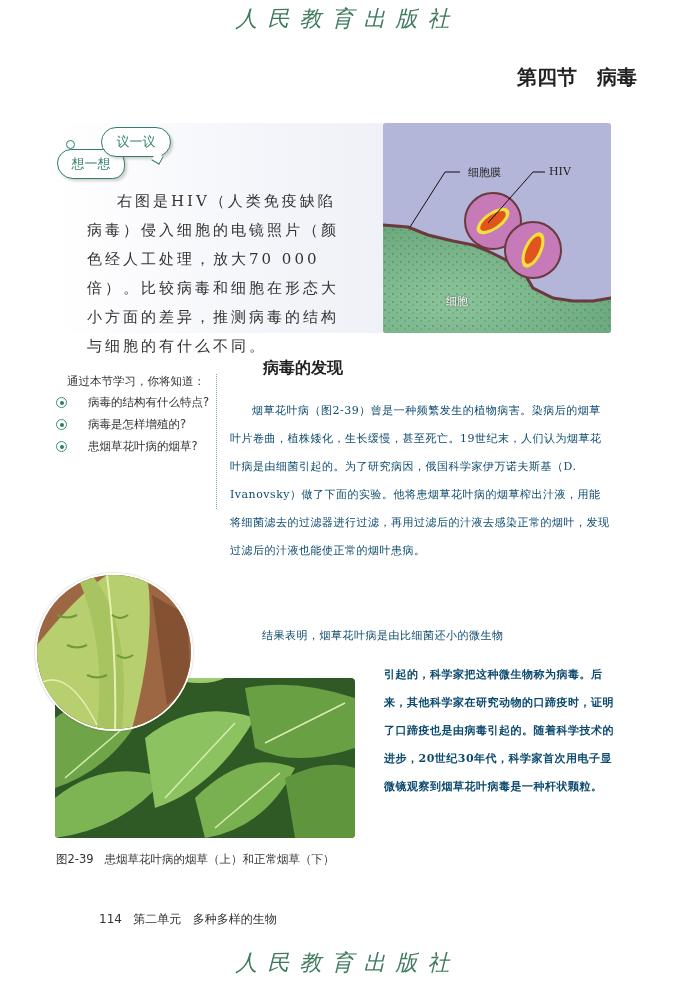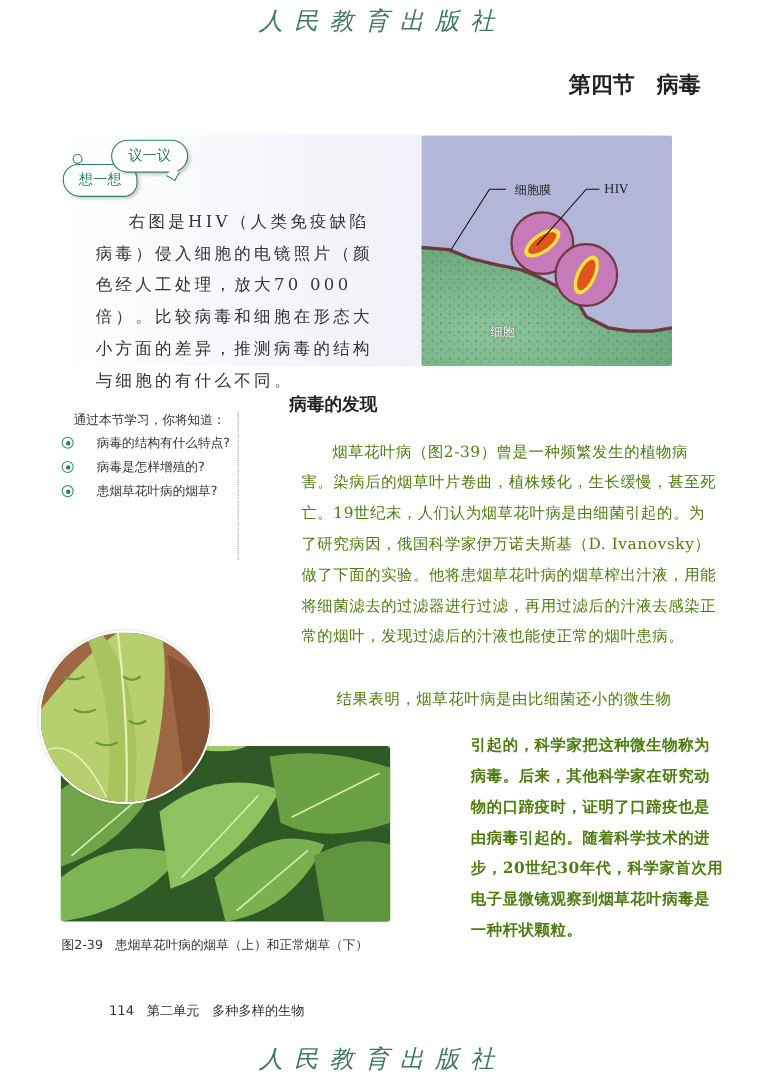--- a/index.html
+++ b/index.html
@@ -30,21 +30,21 @@
   .hiv-photo svg { display:block; }
   .hiv-label { font-family:"DejaVu Serif",serif; font-size:11px; color:#222; }
   .goals { left:56px; top:374px; width:160px; font-family:"DejaVu Sans",sans-serif; font-size:11.5px; color:#333; }
   .goals .intro { margin:0 0 6px 0;text-align:center; }
   .goals .item { display:flex; align-items:center; margin-bottom:7px;gap:15px; }
   .goals .bullet { width:9px; height:9px; border:1.3px solid #3a8f7a; border-radius:50%;
                    display:inline-flex; align-items:center; justify-content:center; margin-right:6px; flex:none; }
   .goals .bullet i { width:4px; height:4px; border-radius:50%; background:#2f7e6b; display:block; }
   .divider { left:216px; top:374px; width:0; height:135px; border-left:1.3px dotted #7aa89a; }
   .subhead { left:263px; top:358px; font-family:Liberation Serif, serif; font-weight:bold; font-size:16px; color:#222; }
-  .body-text { font-size:14px; line-height:28px; color:#4d7c0f; letter-spacing:0.5px;margin-left:44px; }
+  .body-text { font-size:11px; line-height:28px; color:#0c4a6e; letter-spacing:0.5px; }
   .para1 { left:230px; top:397px; width:380px; }
   .para1 p, .para2 p { margin:0; }
   .para1 p { text-indent:2em; }
   .para2-first { left:262px; top:622px; width:350px; white-space:nowrap; }
   .para2-rest { left:384px; top:650px; width:230px;font-weight:bold; }
   .tobacco-circle { left:35px; top:573px; width:154px; height:154px; border-radius:50%; overflow:hidden;
                     border:2px solid #fff; z-index:3; box-shadow:0 0 2px rgba(0,0,0,0.3); }
   .tobacco-photo { left:55px; top:678px; width:300px; height:160px; border-radius:4px; overflow:hidden; z-index:2; }
   .caption { left:56px; top:852px; font-family:"DejaVu Sans",sans-serif; font-size:11.5px; color:#333; white-space:pre; }
   .footer { left:56px; top:911px; font-family:"DejaVu Sans",sans-serif; font-size:12px; color:#333; white-space:pre;margin-left:43px; }

